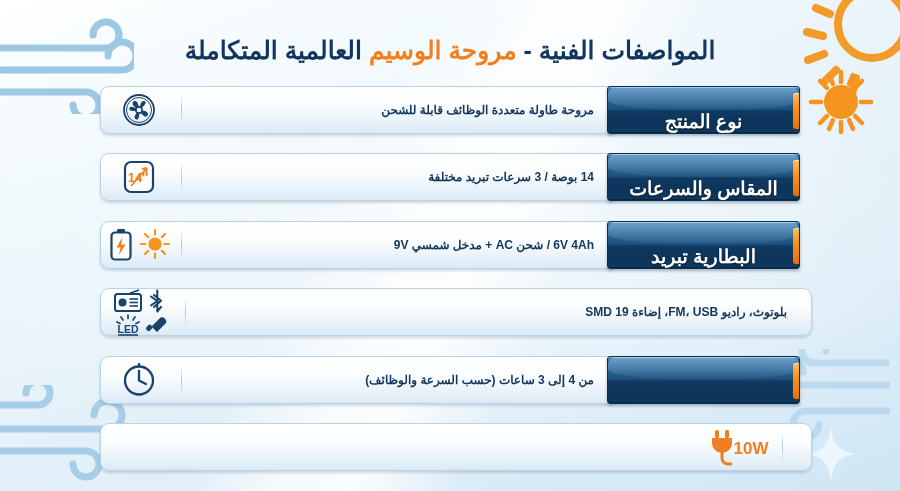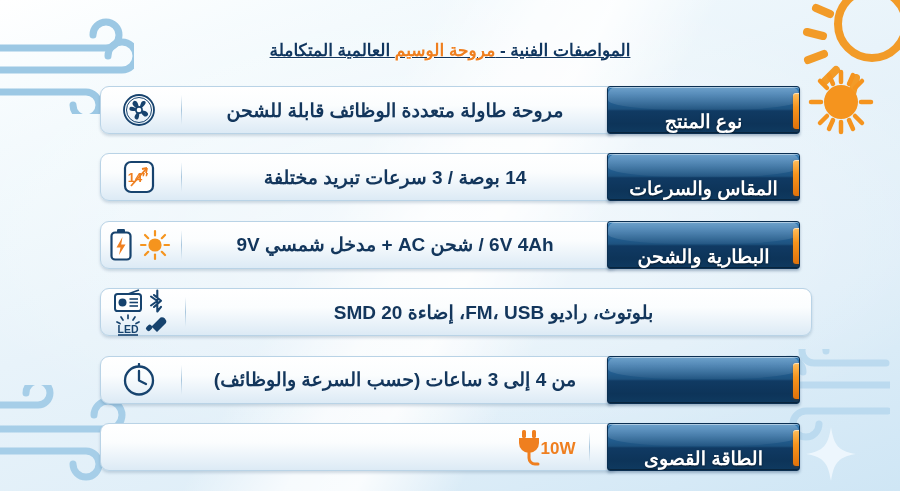--- a/index.html
+++ b/index.html
@@ -40,27 +40,26 @@
     display:flex; flex-direction:column;
     padding:14px 18px 16px 18px;
   }
 
   .title-wrap {
     height:72px;
     display:flex; align-items:center; justify-content:center;
     flex:0 0 auto;
   }
   .title {
-    font-size:17px;
+    font-size:25px;
     font-weight:bold;
     color:#10365f;
     letter-spacing:0px;
     white-space:nowrap;
     text-shadow:0 1px 0 rgba(255,255,255,.9);
-    text-decoration:underline;
   }
   .title .hl { color:#ef7f1f; }
 
   .rows {
     flex:1 1 auto;
     display:flex; flex-direction:column;
     justify-content:space-between;
     padding:0 82px 4px 82px;
   }
 
@@ -133,36 +132,36 @@
     box-shadow:
       inset 0 1px 0 rgba(255,255,255,1),
       0 2px 3px rgba(20,60,100,.18);
     display:flex; align-items:center;
     padding-right:24px;
     position:relative;
     z-index:2;
   }
   .value-txt {
     flex:1 1 auto;
-    text-align:center;
+    text-align:right;
     color:#13365c;
-    font-size:19px;
+    font-size:12px;
     font-weight:bold;
     white-space:nowrap;
     padding-left:10px;
   }
   .divider {
     width:1px; height:30px;
     background:linear-gradient(180deg,rgba(160,190,215,0),#a8c6dd,rgba(160,190,215,0));
     flex:0 0 auto;
     margin:0 4px;
   }
   .icon-cell {
     flex:0 0 76px;
-    display:flex; align-items:center; justify-content:center;
+    display:flex; align-items:flex-start; justify-content:center;
     gap:5px;
     padding:0 6px;
   }
 
   svg { display:block; }
 </style>
 </head>
 <body>
 
 <div class="bg"></div>
@@ -290,21 +289,21 @@
               <path d="M26 9 L21 10 M26 9 L25 14" stroke="#ef7f1f" stroke-width="1.8" fill="none"></path>
               <text x="17" y="23" font-family="'Liberation Sans',sans-serif" font-size="13" font-weight="bold" fill="#ef7f1f" text-anchor="middle" direction="ltr">14″</text>
             </svg>
           </span>
         </div>
       </div>
     </div>
 
     <div class="row">
       <div class="label-box">
-        <span class="label-txt">البطارية والشحن</span>
+        <span class="label-txt">البطارية تبريد</span>
         <div class="orange-tab"></div>
       </div>
       <div class="value-box">
         <span class="value-txt">6V 4Ah / شحن AC + مدخل شمسي 9V</span>
         <div class="divider"></div>
         <div class="icon-cell">
           <span>
             <svg width="32" height="32" viewBox="0 0 32 32">
               <circle cx="16" cy="16" r="6.6" fill="#f5941e"></circle>
               <g stroke="#f5941e" stroke-width="2.2" stroke-linecap="round">
@@ -325,21 +324,21 @@
               <rect x="3.5" y="4.5" width="19" height="27" rx="3.6" fill="#fff" stroke="#17436e" stroke-width="2.2"></rect>
               <path d="M14.5 9 L8.5 19.5 H12.5 L11 27 L17.5 16.5 H13.2 Z" fill="#ef7f1f"></path>
             </svg>
           </span>
         </div>
       </div>
     </div>
 
     <div class="row">
       <div class="value-box">
-        <span class="value-txt">بلوتوث، راديو FM، USB، إضاءة 20 SMD</span>
+        <span class="value-txt">بلوتوث، راديو FM، USB، إضاءة 19 SMD</span>
         <div class="divider"></div>
         <div class="icon-cell" style="flex:0 0 80px; gap:2px;">
           <div style="display:grid; grid-template-columns:26px 30px; grid-gap:1px; align-items:center; justify-items:center;">
             <span style="grid-column:1; grid-row:2;">
               <svg width="24" height="18" viewBox="0 0 24 18">
                 <path d="M6.5 12.5 L15.5 3.5 a4.4 4.4 0 0 1 5.5 5.5 L12 18 Z" fill="#17436e" transform="translate(0,-2)"></path>
                 <rect x="1" y="9.5" width="6.5" height="5" rx="2" fill="#17436e" transform="rotate(-45 4 12)"></rect>
               </svg>
             </span>
             <span style="grid-column:1; grid-row:1;">
@@ -390,24 +389,20 @@
               <circle cx="17" cy="17.5" r="14" fill="none" stroke="#17436e" stroke-width="2.3"></circle>
               <path d="M17 3 V1" stroke="#17436e" stroke-width="2.3" stroke-linecap="round"></path>
               <path d="M17 8 V17.5 L24 21" fill="none" stroke="#17436e" stroke-width="2.3" stroke-linecap="round" stroke-linejoin="round"></path>
             </svg>
           </span>
         </div>
       </div>
     </div>
 
     <div class="row">
-      <div class="label-box">
-        <span class="label-txt">الطاقة القصوى</span>
-        <div class="orange-tab"></div>
-      </div>
       <div class="value-box">
         <div class="divider"></div>
         <div class="icon-cell">
           <span>
             <svg width="62" height="38" viewBox="0 0 62 38">
               <g fill="#ef7f1f">
                 <rect x="6" y="2" width="4" height="8" rx="1.6"></rect>
                 <rect x="16" y="2" width="4" height="8" rx="1.6"></rect>
                 <path d="M3 10 H23 V15 a10 10 0 0 1 -20 0 Z"></path>
                 <path d="M13 25 V30 a6 6 0 0 0 6 6 H22" fill="none" stroke="#ef7f1f" stroke-width="3" stroke-linecap="round"></path>

